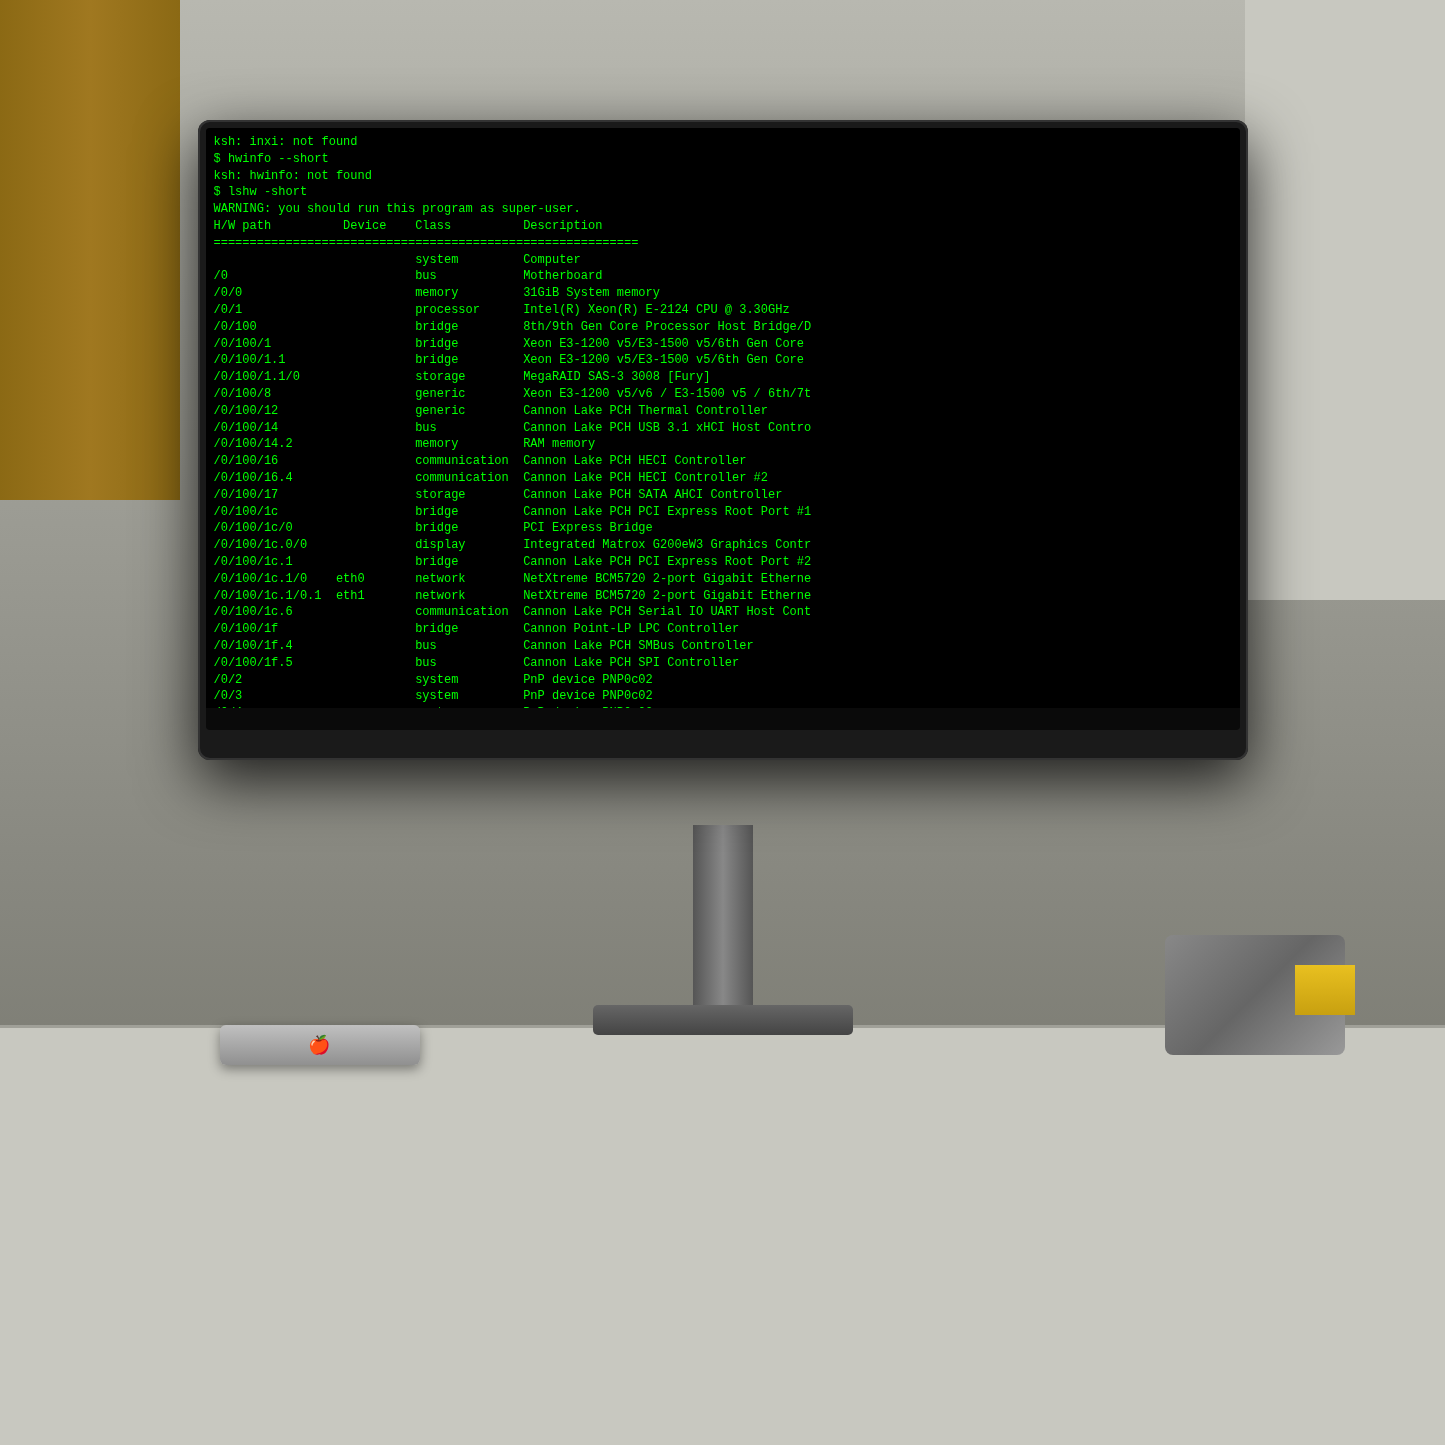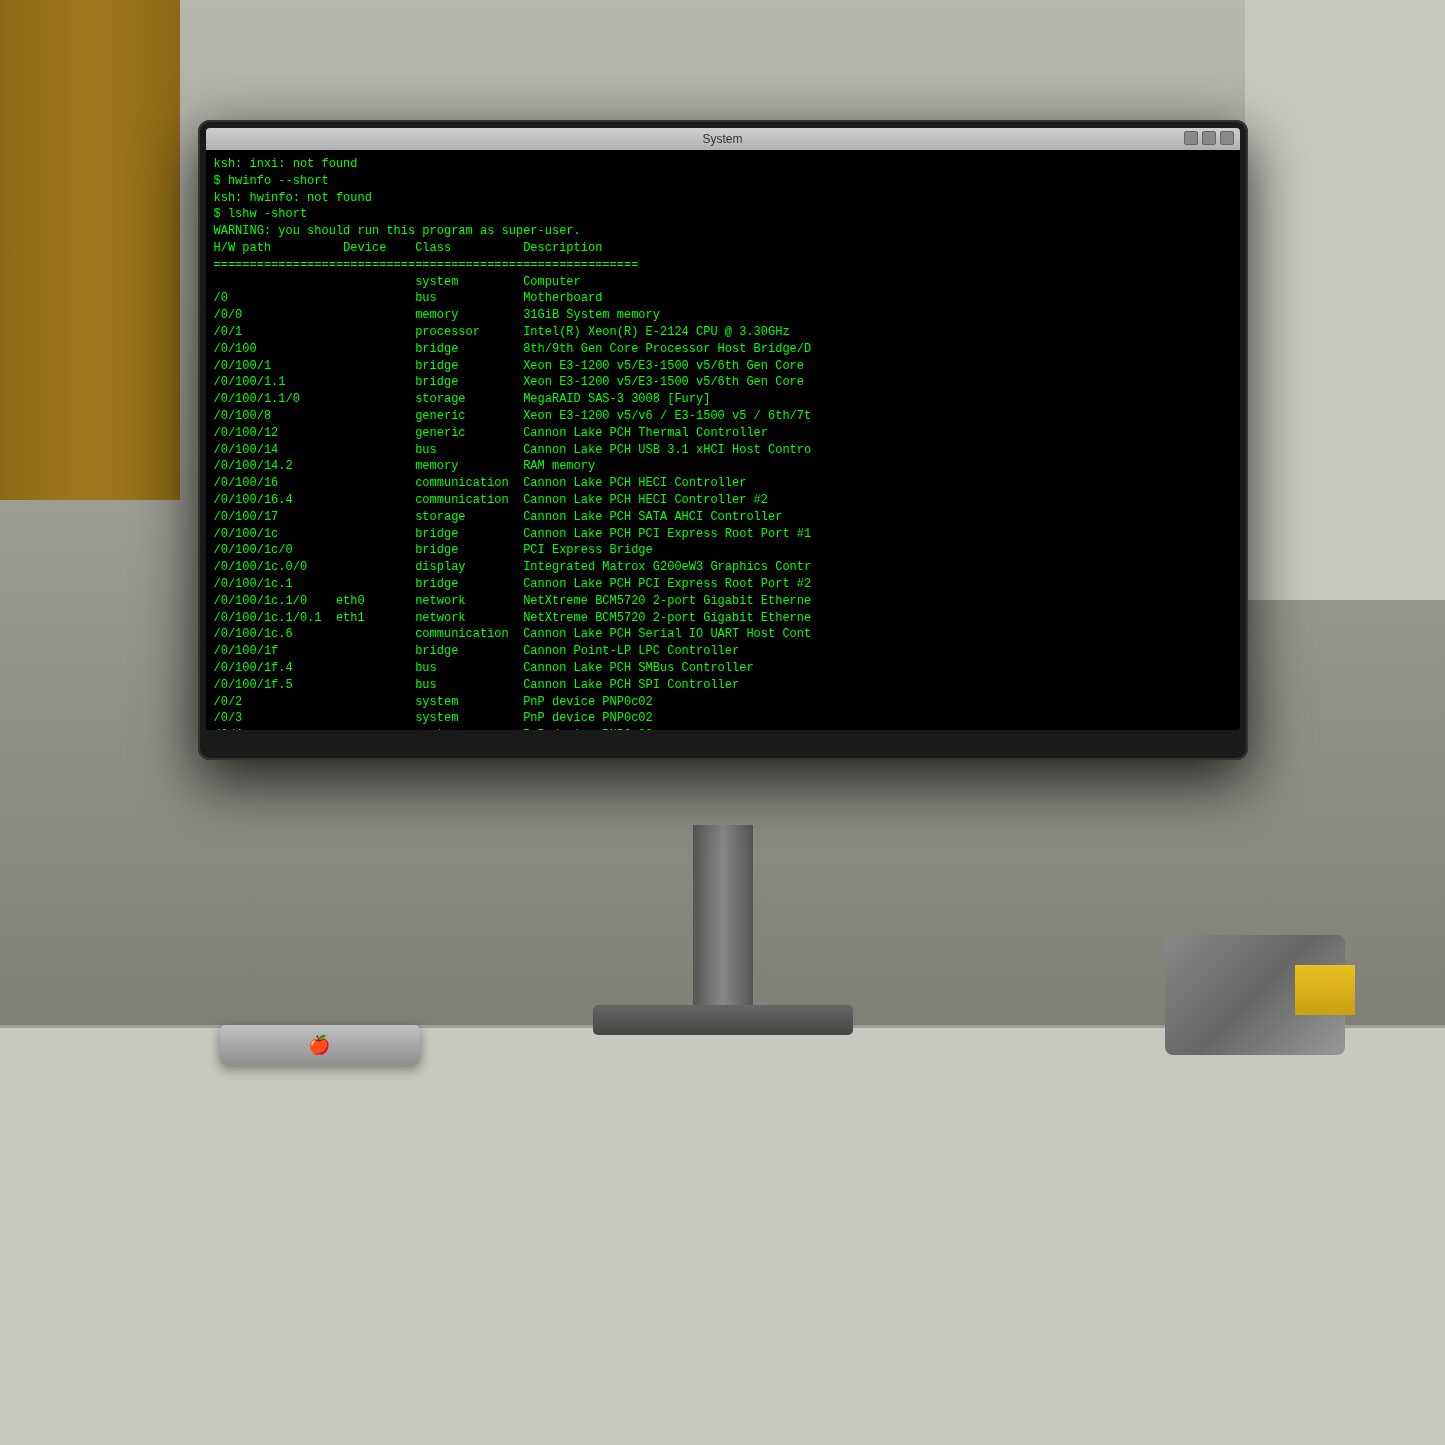--- a/index.html
+++ b/index.html
@@ -214,28 +214,20 @@
 </div>
 
 <div class="monitor-stand">
   <div class="stand-neck"></div>
   <div class="stand-base"></div>
 </div>
 
 <div class="monitor-outer">
   <div class="monitor-screen">
 
-    <div class="title-bar">
-      <span class="title-bar-text">System</span>
-      <div class="title-bar-buttons">
-        <div class="tb-btn"></div>
-        <div class="tb-btn"></div>
-        <div class="tb-btn"></div>
-      </div>
-    </div>
 
     <div class="terminal" id="terminal-content">ksh: inxi: not found
 $ hwinfo --short
 ksh: hwinfo: not found
 $ lshw -short
 WARNING: you should run this program as super-user.
 H/W path          Device    Class          Description
 ===========================================================
                             system         Computer
 /0                          bus            Motherboard

